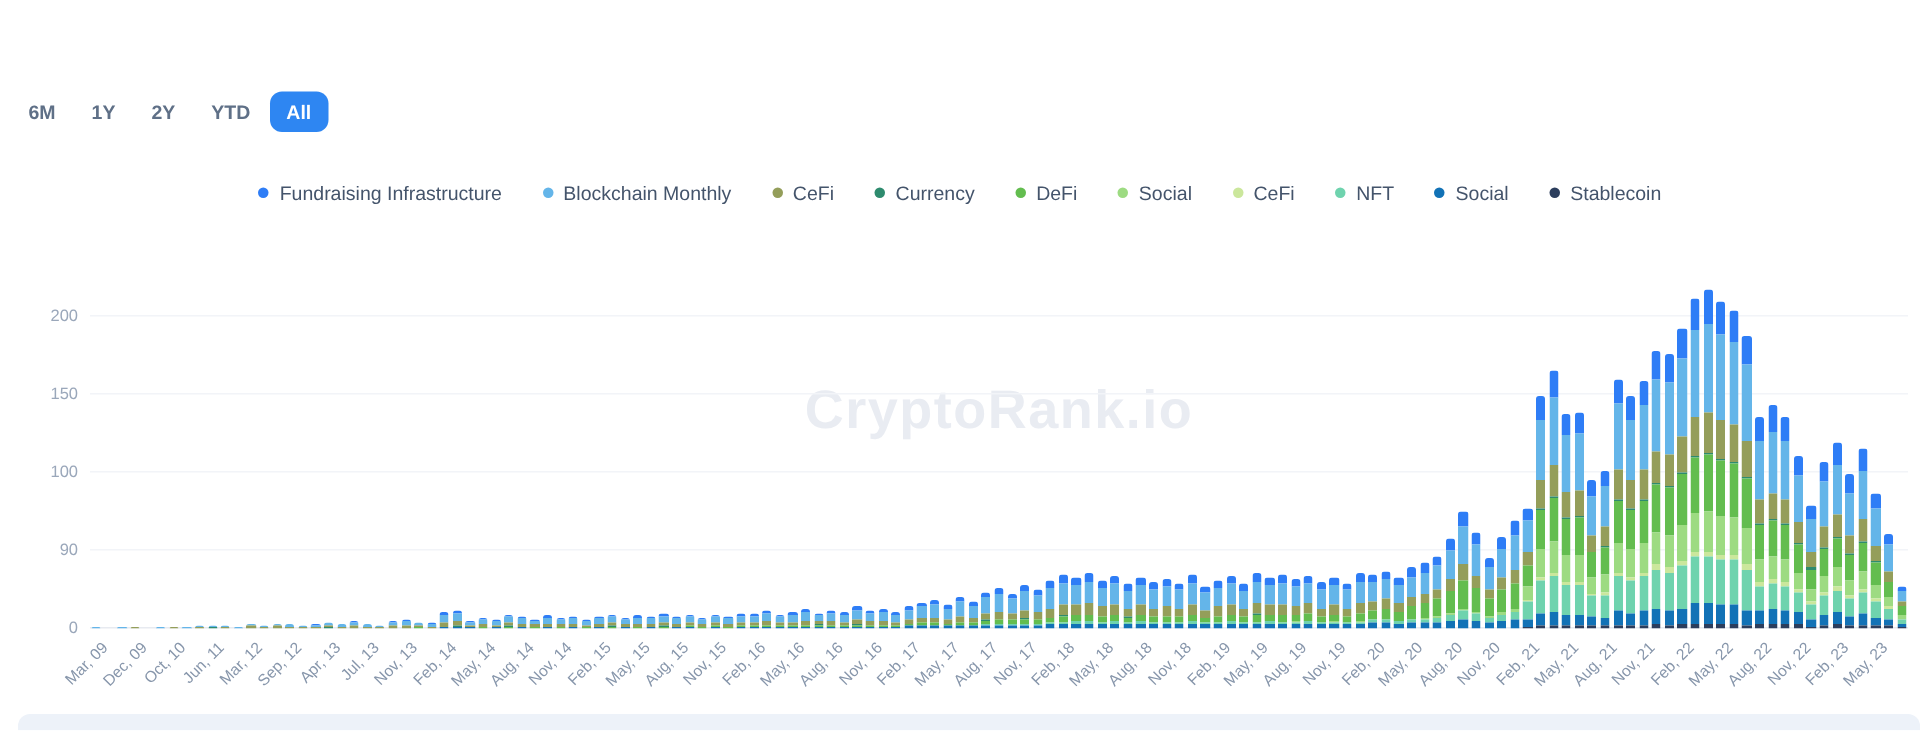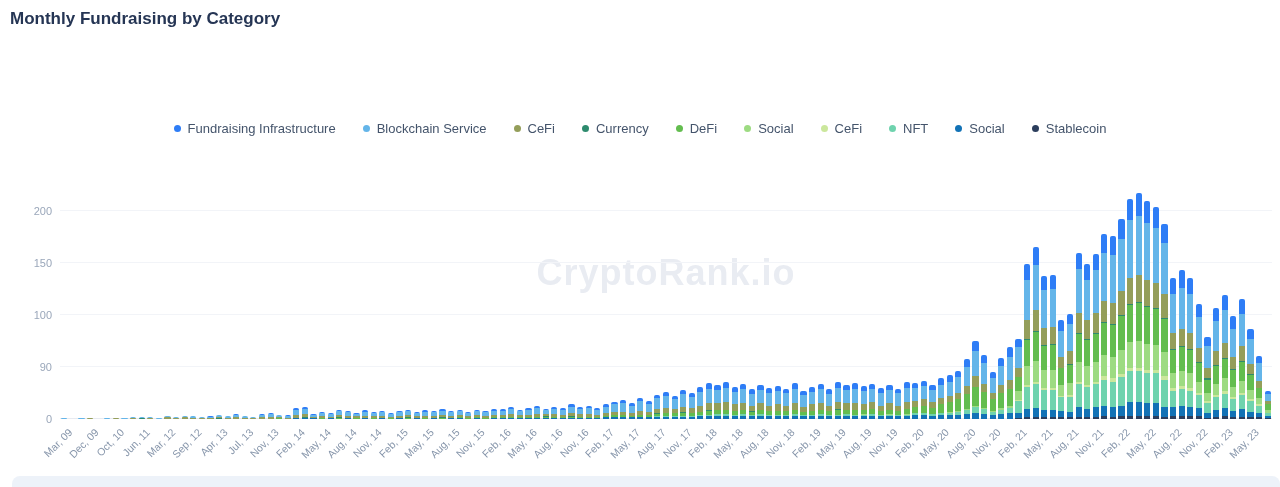--- a/index.html
+++ b/index.html
@@ -34,33 +34,39 @@
   .xtick{position:absolute;top:0;width:0;}
   .xtick span{position:absolute;right:-2px;top:7px;white-space:nowrap;font-size:10.5px;color:#8796ab;
               transform:rotate(-45deg);transform-origin:100% 0;}
   .bottom-strip{position:absolute;left:12px;right:0;bottom:0;height:11px;background:#edf2f9;
                 border-radius:8px 8px 0 0;}
 </style>
 </head>
 <body>
 
 <div id="canvas">
-  <div class="title">Monthly Fundraising by Category</div>
 
+  <div class="controls">
+    <button class="range-btn">6M</button>
+    <button class="range-btn">1Y</button>
+    <button class="range-btn">2Y</button>
+    <button class="range-btn">YTD</button>
+    <button class="range-btn active">All</button>
+  </div>
 
 
 
   <div class="legend">
       <div class="legend-item">
         <span class="legend-dot" style="background: rgb(46, 125, 246);"></span>
         <span class="legend-label">Fundraising Infrastructure</span>
       </div>
       <div class="legend-item">
         <span class="legend-dot" style="background: rgb(100, 181, 233);"></span>
-        <span class="legend-label">Blockchain Service</span>
+        <span class="legend-label">Blockchain Monthly</span>
       </div>
       <div class="legend-item">
         <span class="legend-dot" style="background: rgb(148, 158, 90);"></span>
         <span class="legend-label">CeFi</span>
       </div>
       <div class="legend-item">
         <span class="legend-dot" style="background: rgb(46, 139, 110);"></span>
         <span class="legend-label">Currency</span>
       </div>
       <div class="legend-item">

